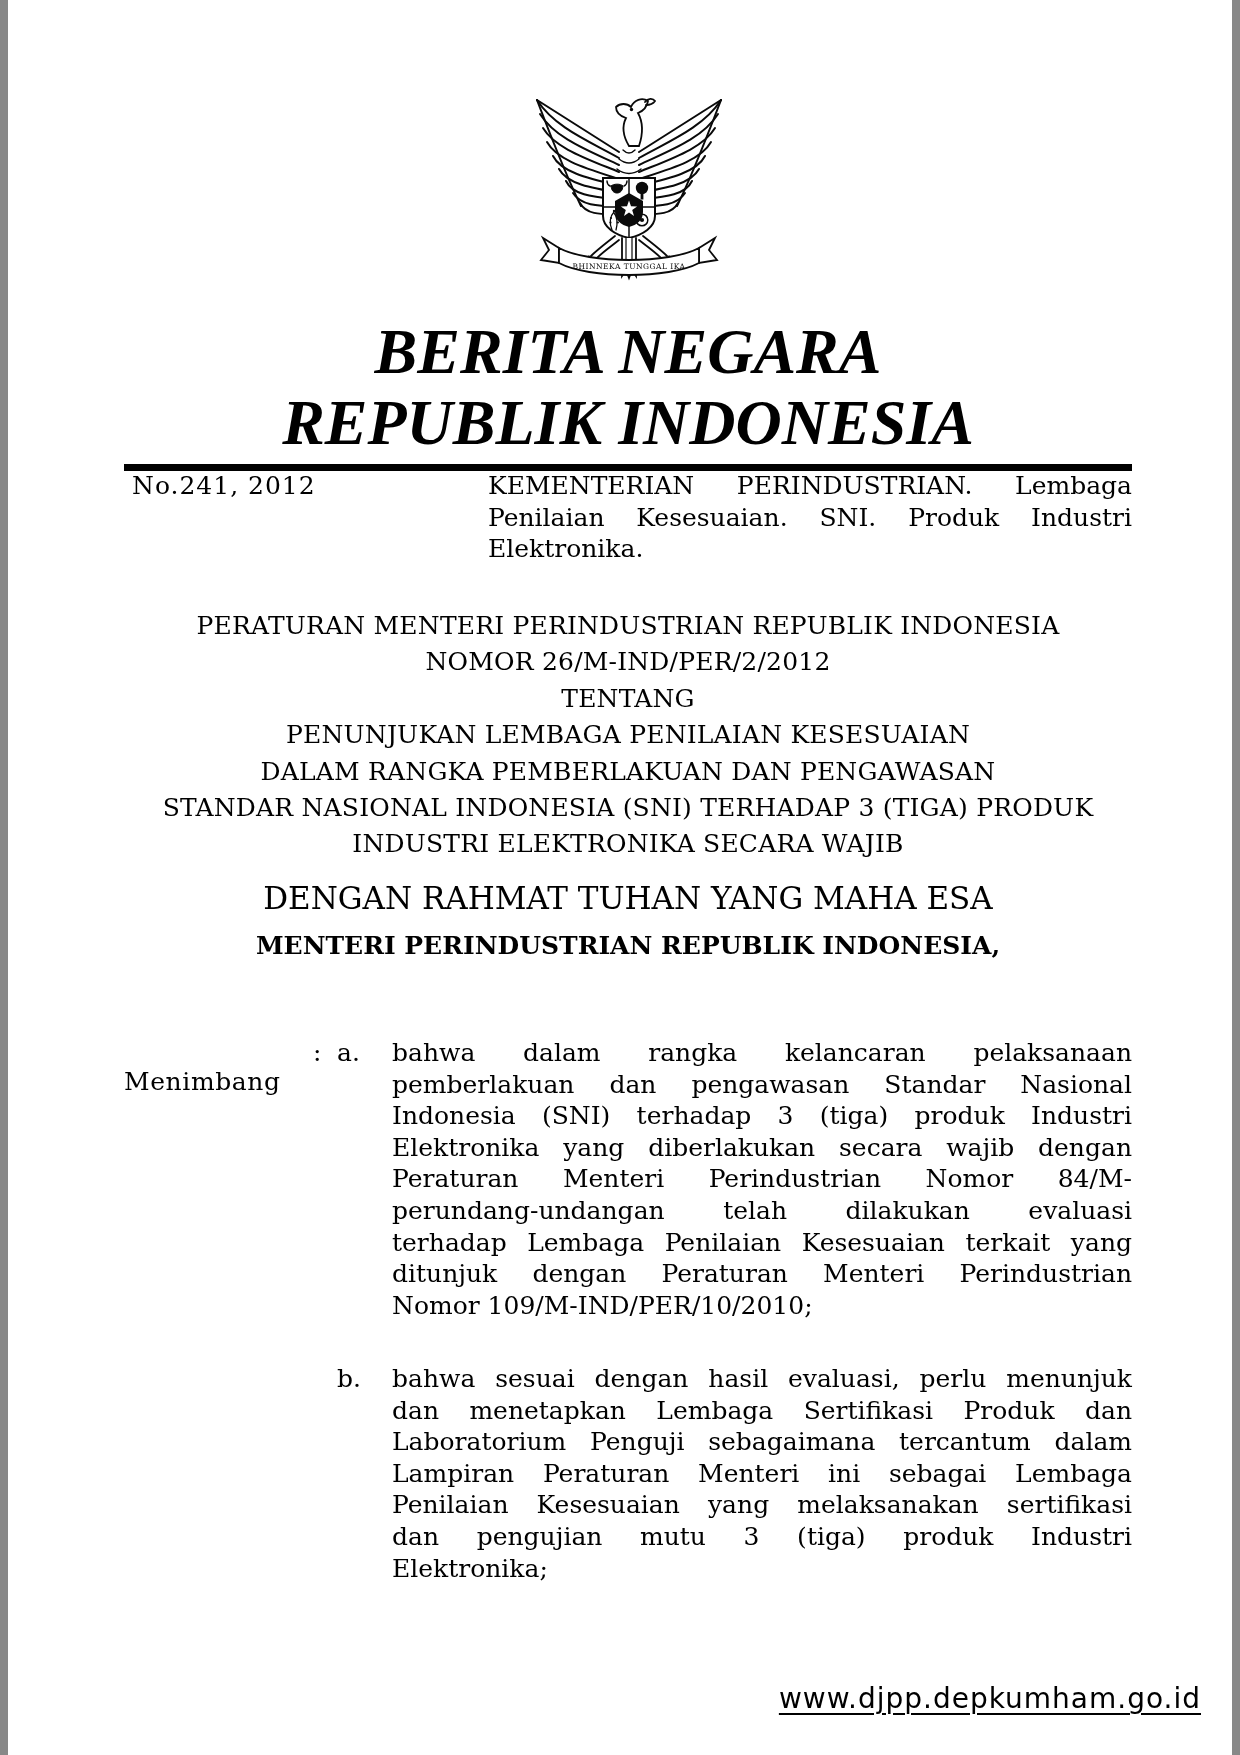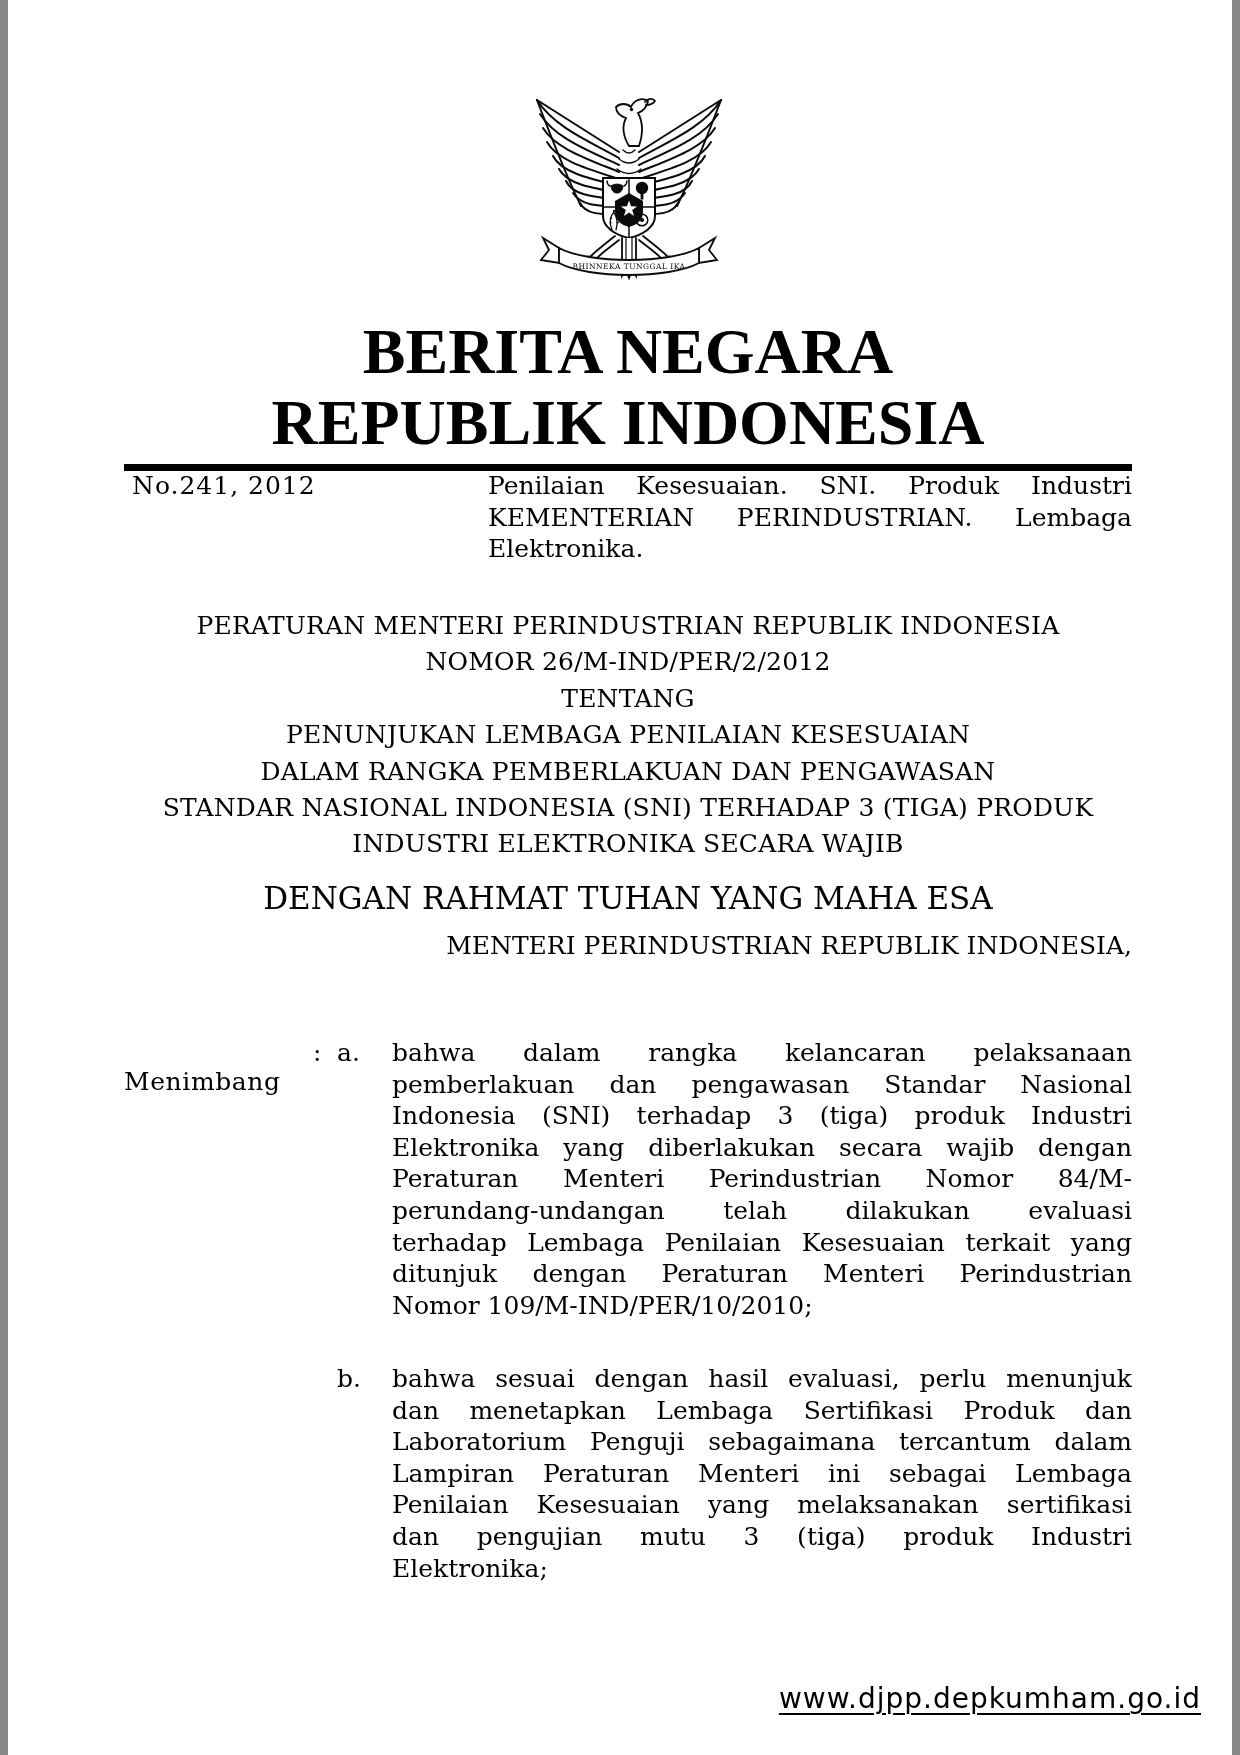--- a/index.html
+++ b/index.html
@@ -12,40 +12,40 @@
   .abs{position:absolute;}
 
   
   .emblem{left:523px;top:86px;width:196px;height:210px;}
   .emblem svg{display:block;width:100%;height:100%;}
 
   
   .pub-title{
     left:116px;top:316px;width:1008px;text-align:center;
     font-family:"Liberation Serif", serif;font-weight:bold;
-    font-size:64px;line-height:71px;letter-spacing:0px;white-space:nowrap;
+    font-size:64px;line-height:71px;letter-spacing:0px;white-space:nowrap;font-style:italic;
   }
 
   .head-rule{left:116px;top:464px;width:1008px;height:7px;background:#000;}
 
   
   .mast-row{left:116px;top:470px;width:1008px;font-size:25px;line-height:31.5px;}
   .issue-no{position:absolute;left:8px;top:0;letter-spacing:1px;white-space:nowrap;}
   .subject-note{position:absolute;left:364px;top:0;width:644px;}
 
   .jl{text-align:justify;text-align-last:justify;}
   .ll{text-align:left;text-align-last:left;}
 
   
   .reg-title{
     left:116px;top:608px;width:1008px;text-align:center;
     font-size:25px;line-height:36.4px;letter-spacing:0.2px;
   }
   .invocation{left:116px;top:883px;width:1008px;text-align:center;font-size:31px;line-height:31.5px;}
-  .authority{left:116px;top:930px;width:1008px;text-align:right;font-size:25px;line-height:31.5px;}
+  .authority{left:116px;top:930px;width:1008px;text-align:center;font-size:25px;line-height:31.5px;font-weight:bold;}
 
   
   .cons{left:116px;top:1037px;width:1008px;font-size:25px;line-height:31.6px;}
   .cons-label{position:absolute;left:0;top:0;letter-spacing:0.6px;margin-top:29px;}
   .cons-colon{position:absolute;left:189px;top:0;}
   .marker-a{position:absolute;left:213px;top:0;}
   .lines-a{position:absolute;left:268px;top:0;width:740px;}
   .marker-b{position:absolute;left:213px;top:326px;}
   .lines-b{position:absolute;left:268px;top:326px;width:740px;}
 
@@ -138,22 +138,22 @@
   <div class="abs pub-title">
     <div>BERITA NEGARA</div>
     <div>REPUBLIK INDONESIA</div>
   </div>
 
   <div class="abs head-rule"></div>
 
   <div class="abs mast-row">
     <div class="issue-no">No.241, 2012</div>
     <div class="subject-note">
+      <div class="jl">KEMENTERIAN PERINDUSTRIAN. Lembaga</div>
       <div class="jl">Penilaian Kesesuaian. SNI. Produk Industri</div>
-      <div class="jl">KEMENTERIAN PERINDUSTRIAN. Lembaga</div>
       <div class="ll">Elektronika.</div>
     </div>
   </div>
 
   <div class="abs reg-title">
     <div>PERATURAN MENTERI PERINDUSTRIAN REPUBLIK INDONESIA</div>
     <div>NOMOR 26/M-IND/PER/2/2012</div>
     <div>TENTANG</div>
     <div>PENUNJUKAN LEMBAGA PENILAIAN KESESUAIAN</div>
     <div>DALAM RANGKA PEMBERLAKUAN DAN PENGAWASAN</div>

